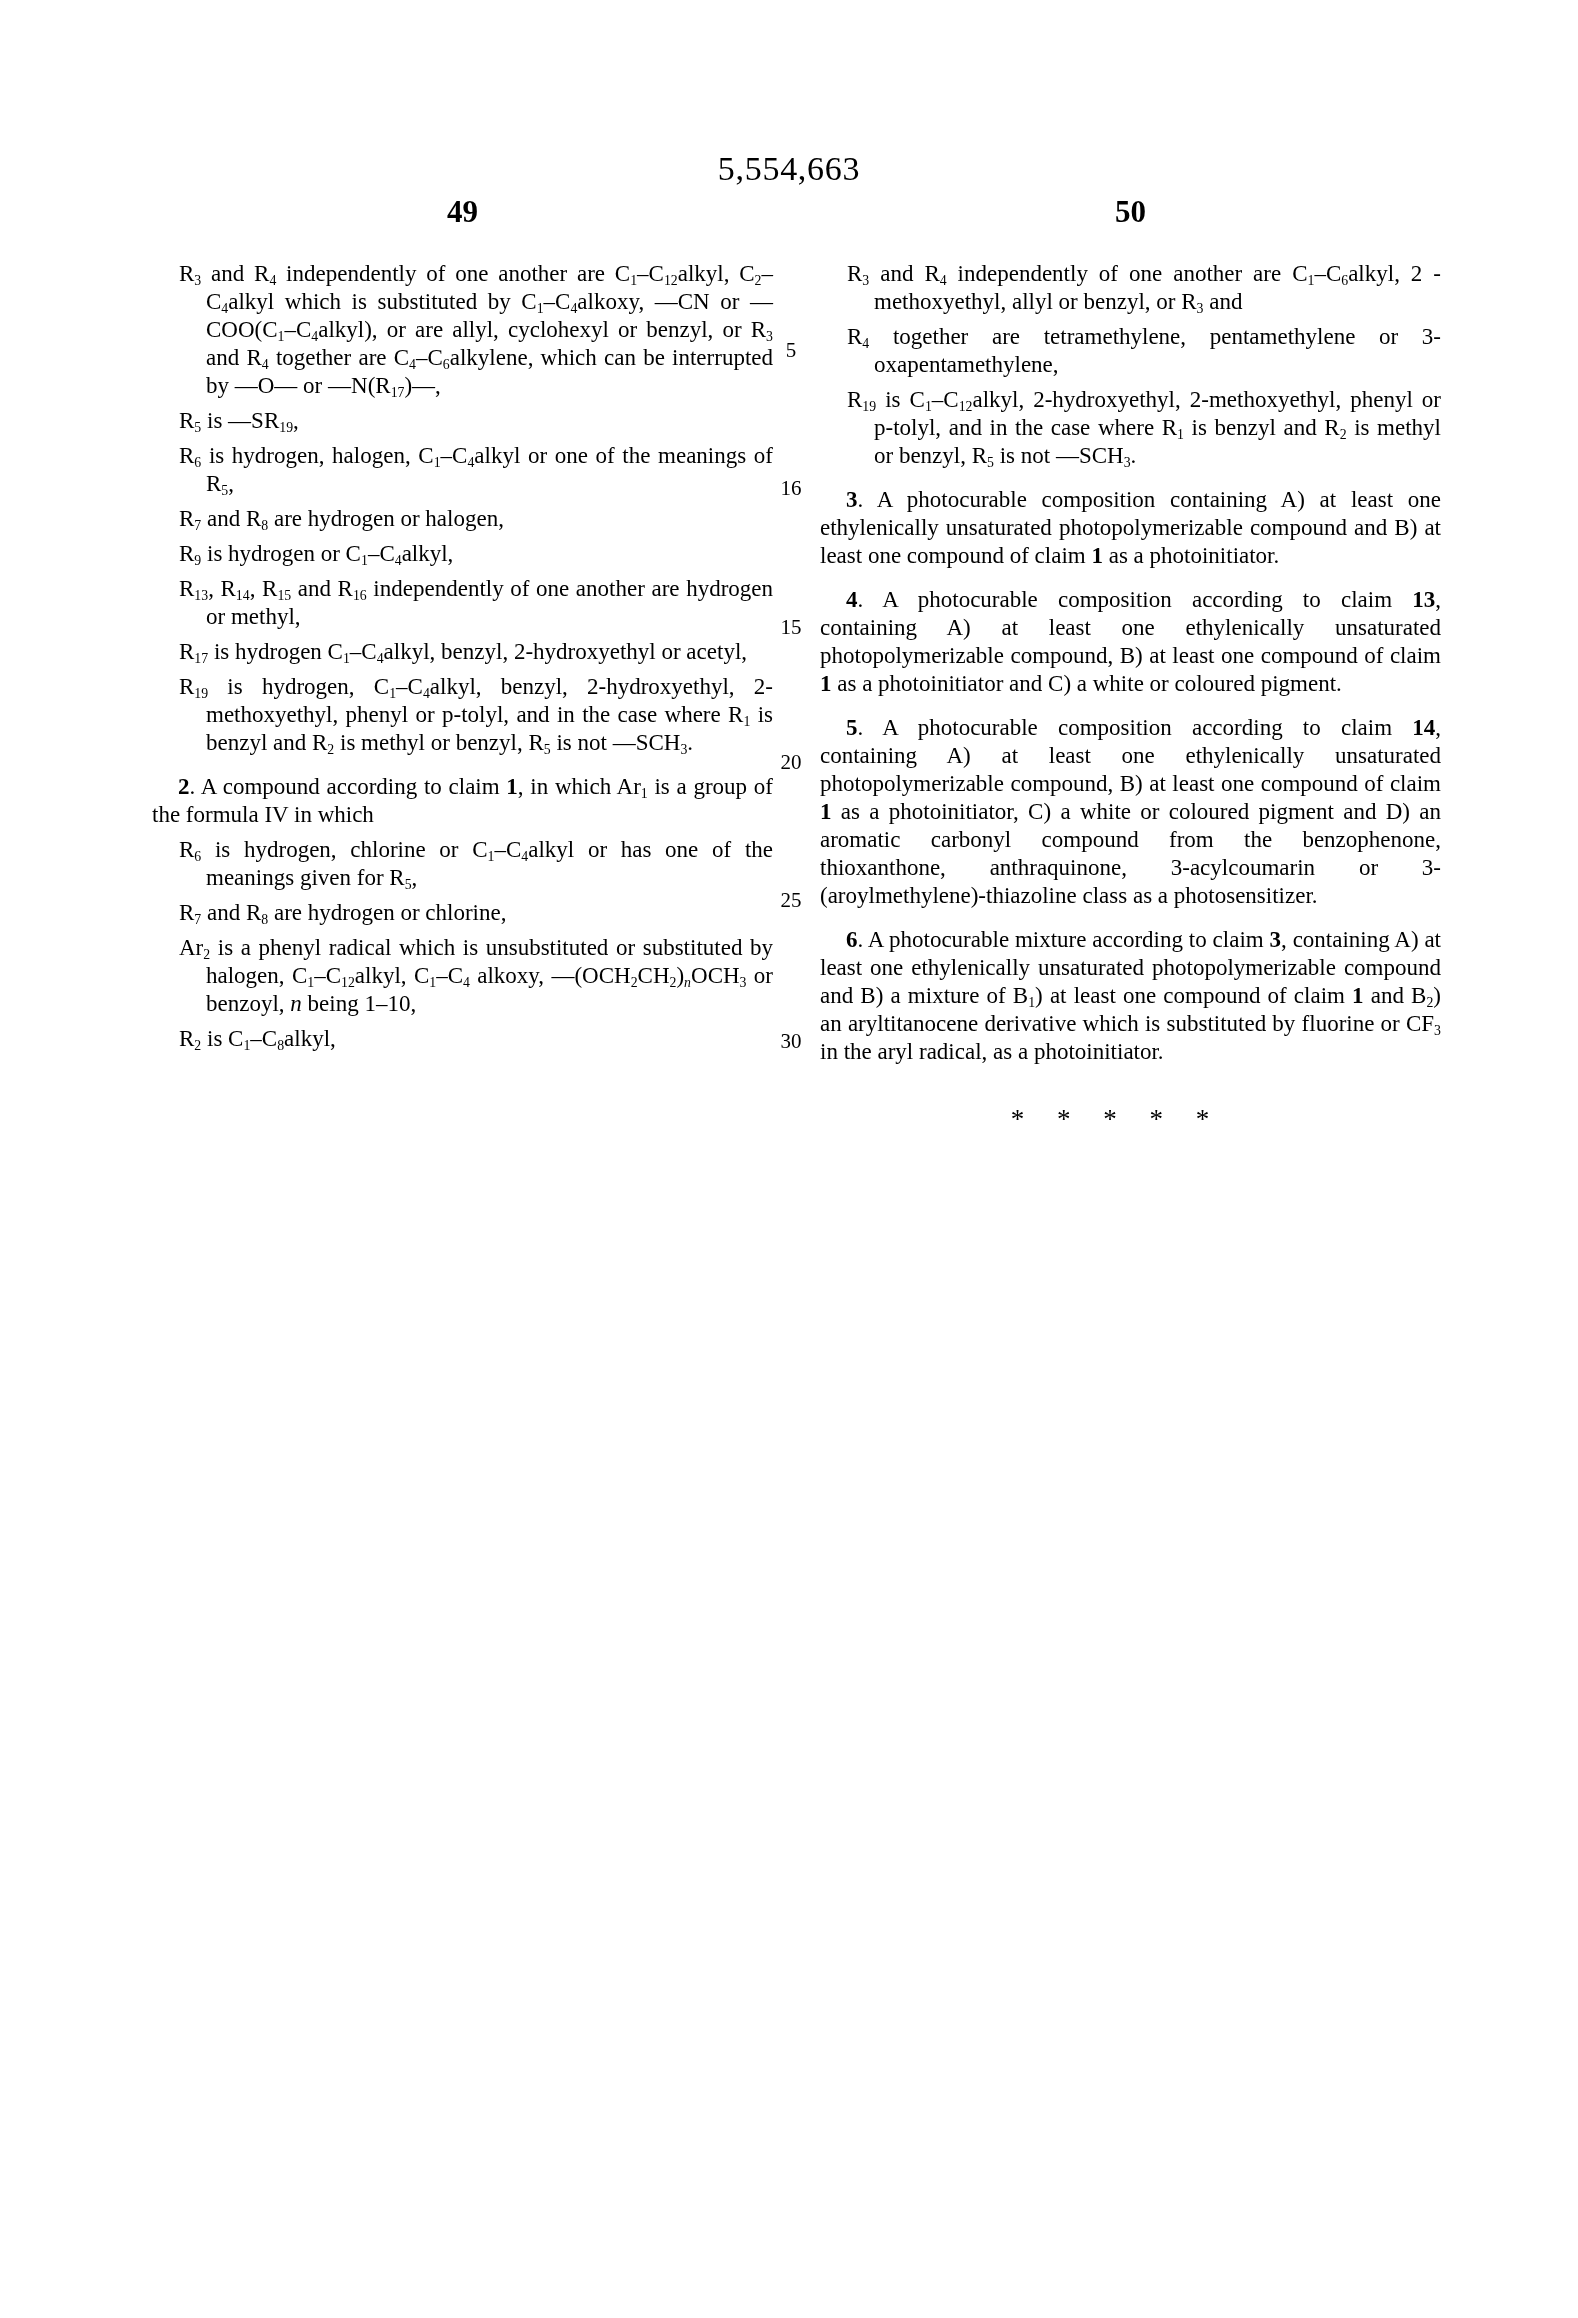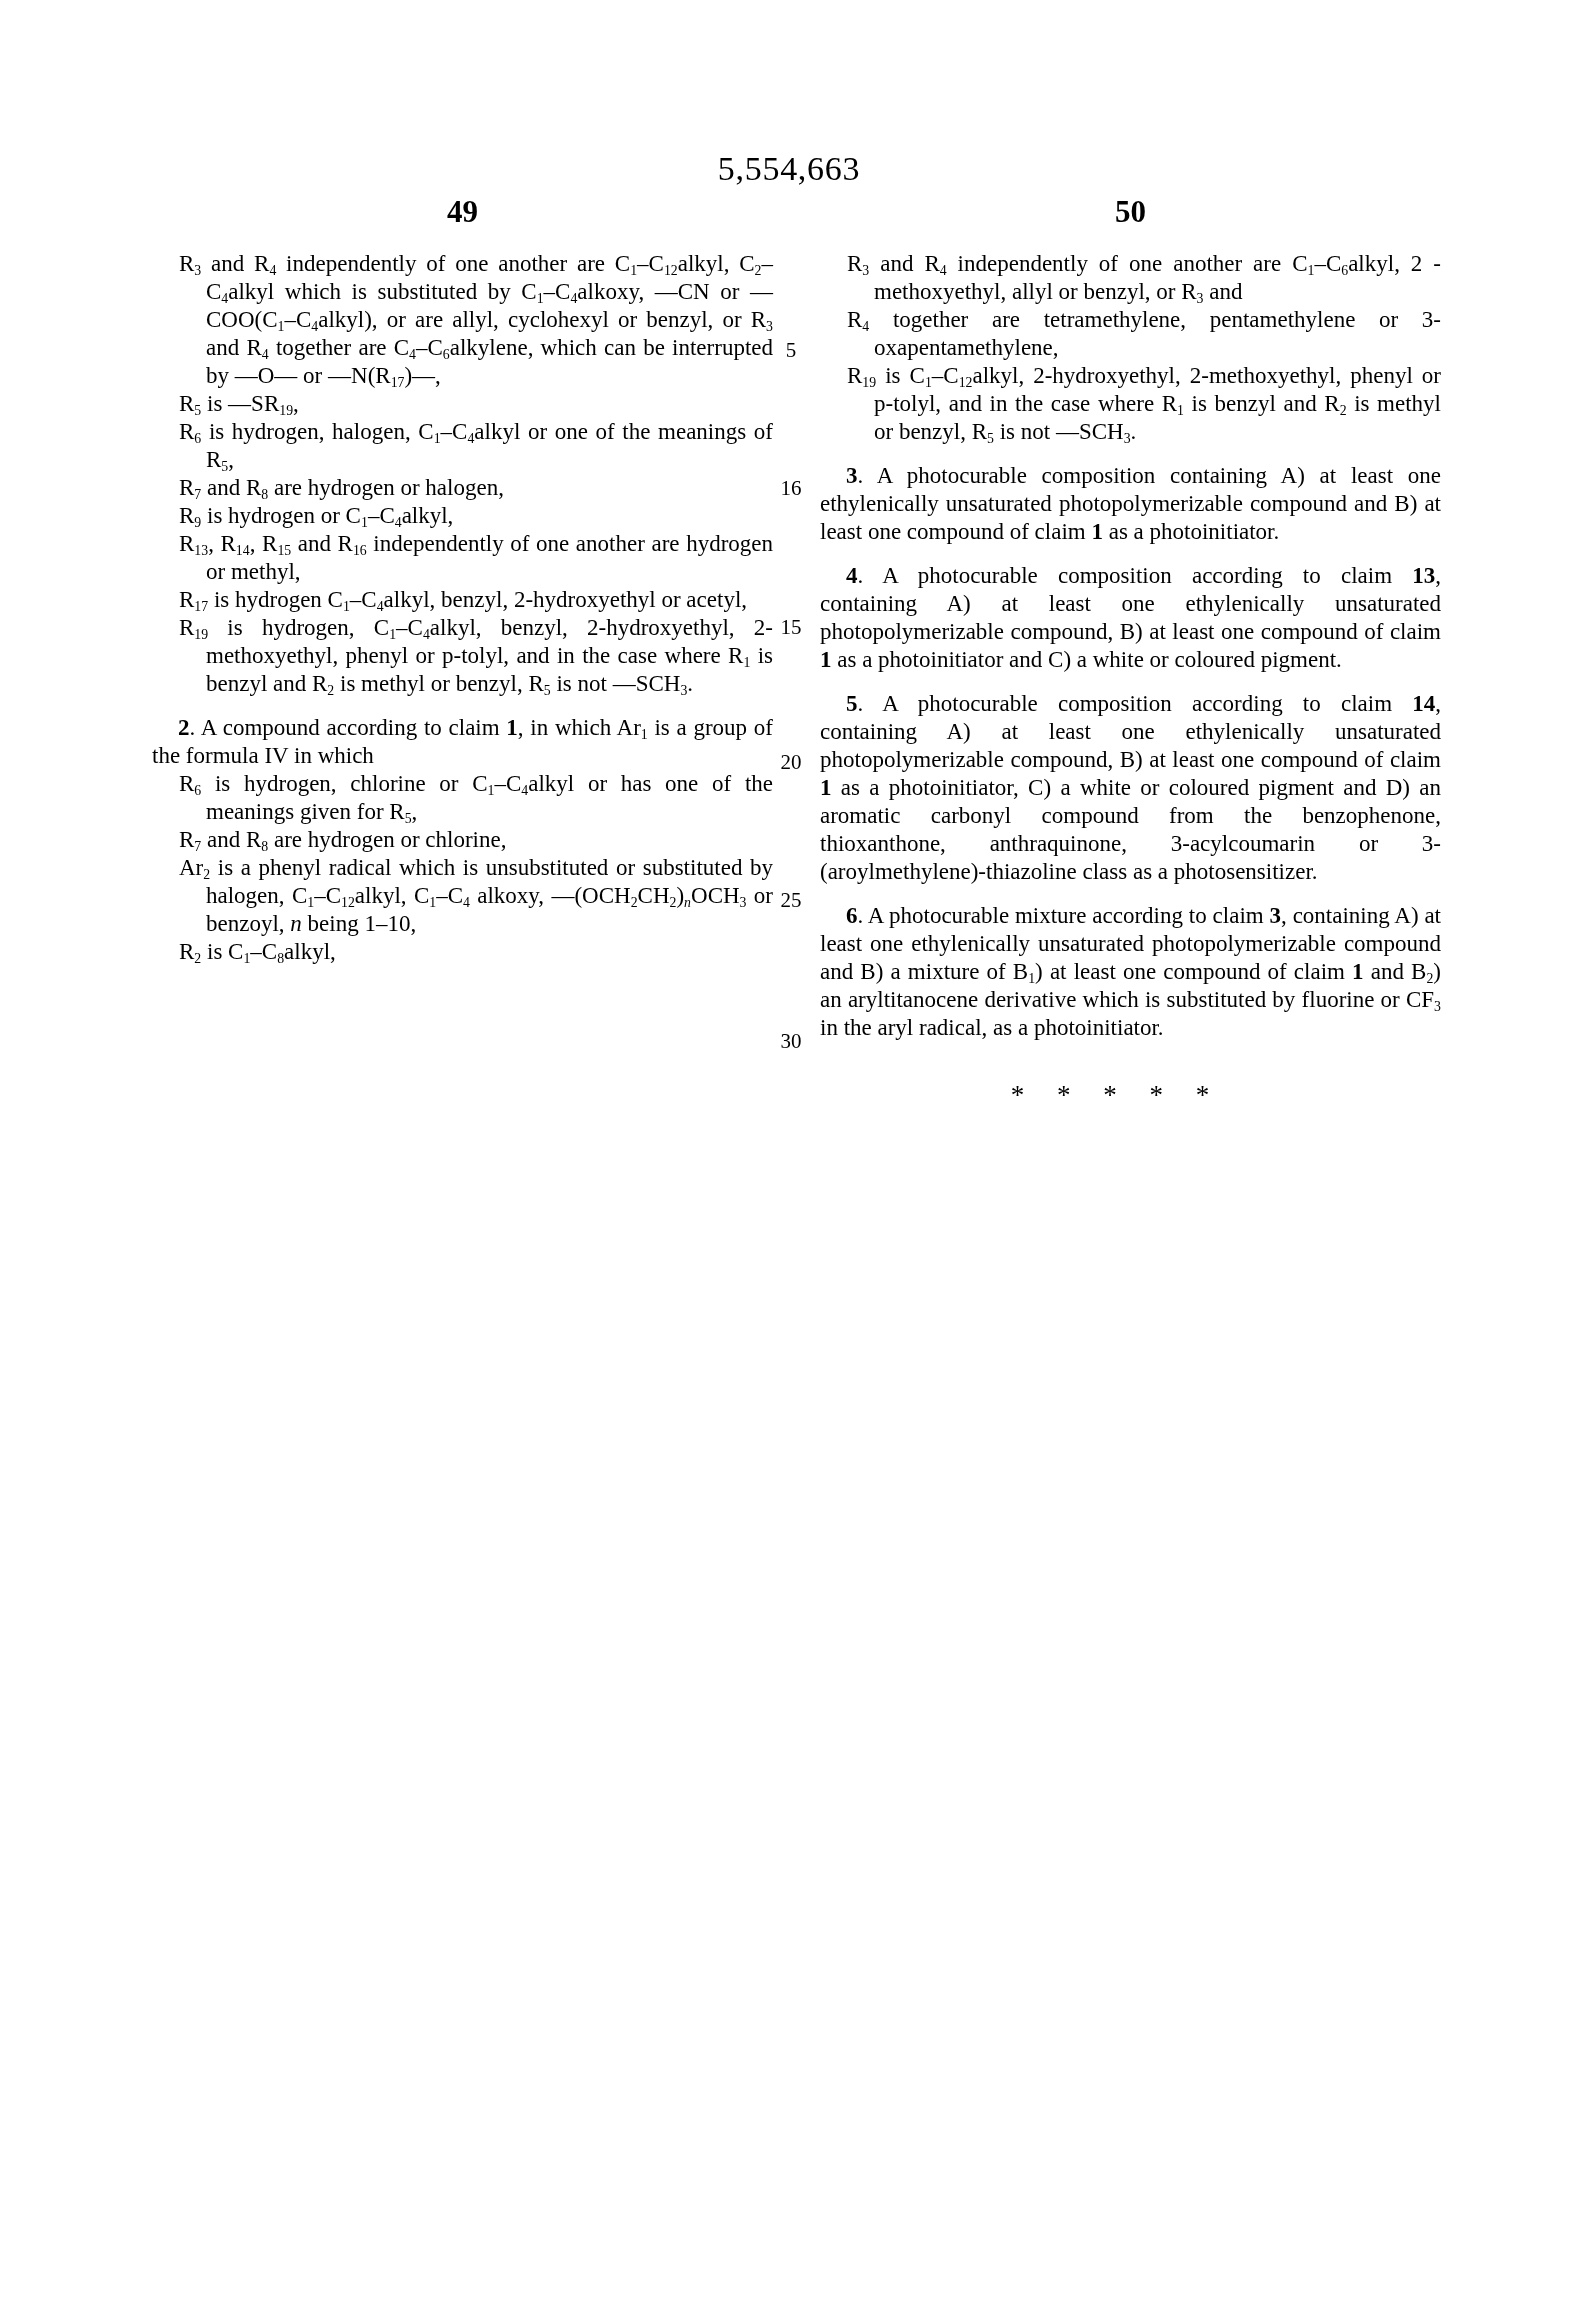--- a/index.html
+++ b/index.html
@@ -16,28 +16,28 @@
     text-align: center;
     font-size: 34px; letter-spacing: 0.7px;
   }
 
   .column { position: absolute; top: 194px; width: 621px; }
   .col-left  { left: 152px; }
   .col-right { left: 820px; }
 
   .col-header {
     text-align: center; font-weight: bold; font-size: 31px;
-    margin-bottom: 20px;
+    margin-bottom: 30px;
   }
 
   .blk {
     font-size: 23px; line-height: 28px;
     text-align: justify;
   }
-  .blk.sub   { padding-left: 54px; text-indent: -27px; margin-top: 0; }
+  .blk.sub   { padding-left: 54px; text-indent: -27px; margin-top: 7px; }
   .blk.claim { text-indent: 26px; margin-top: 16px; }
 
   sub { font-size: 0.60em; line-height: 0; vertical-align: -0.30em; }
 
   .asterisks {
     margin-top: 38px; margin-right: 41px;
     text-align: center;
     font-size: 27px; word-spacing: 26px;
     white-space: nowrap;
   }

